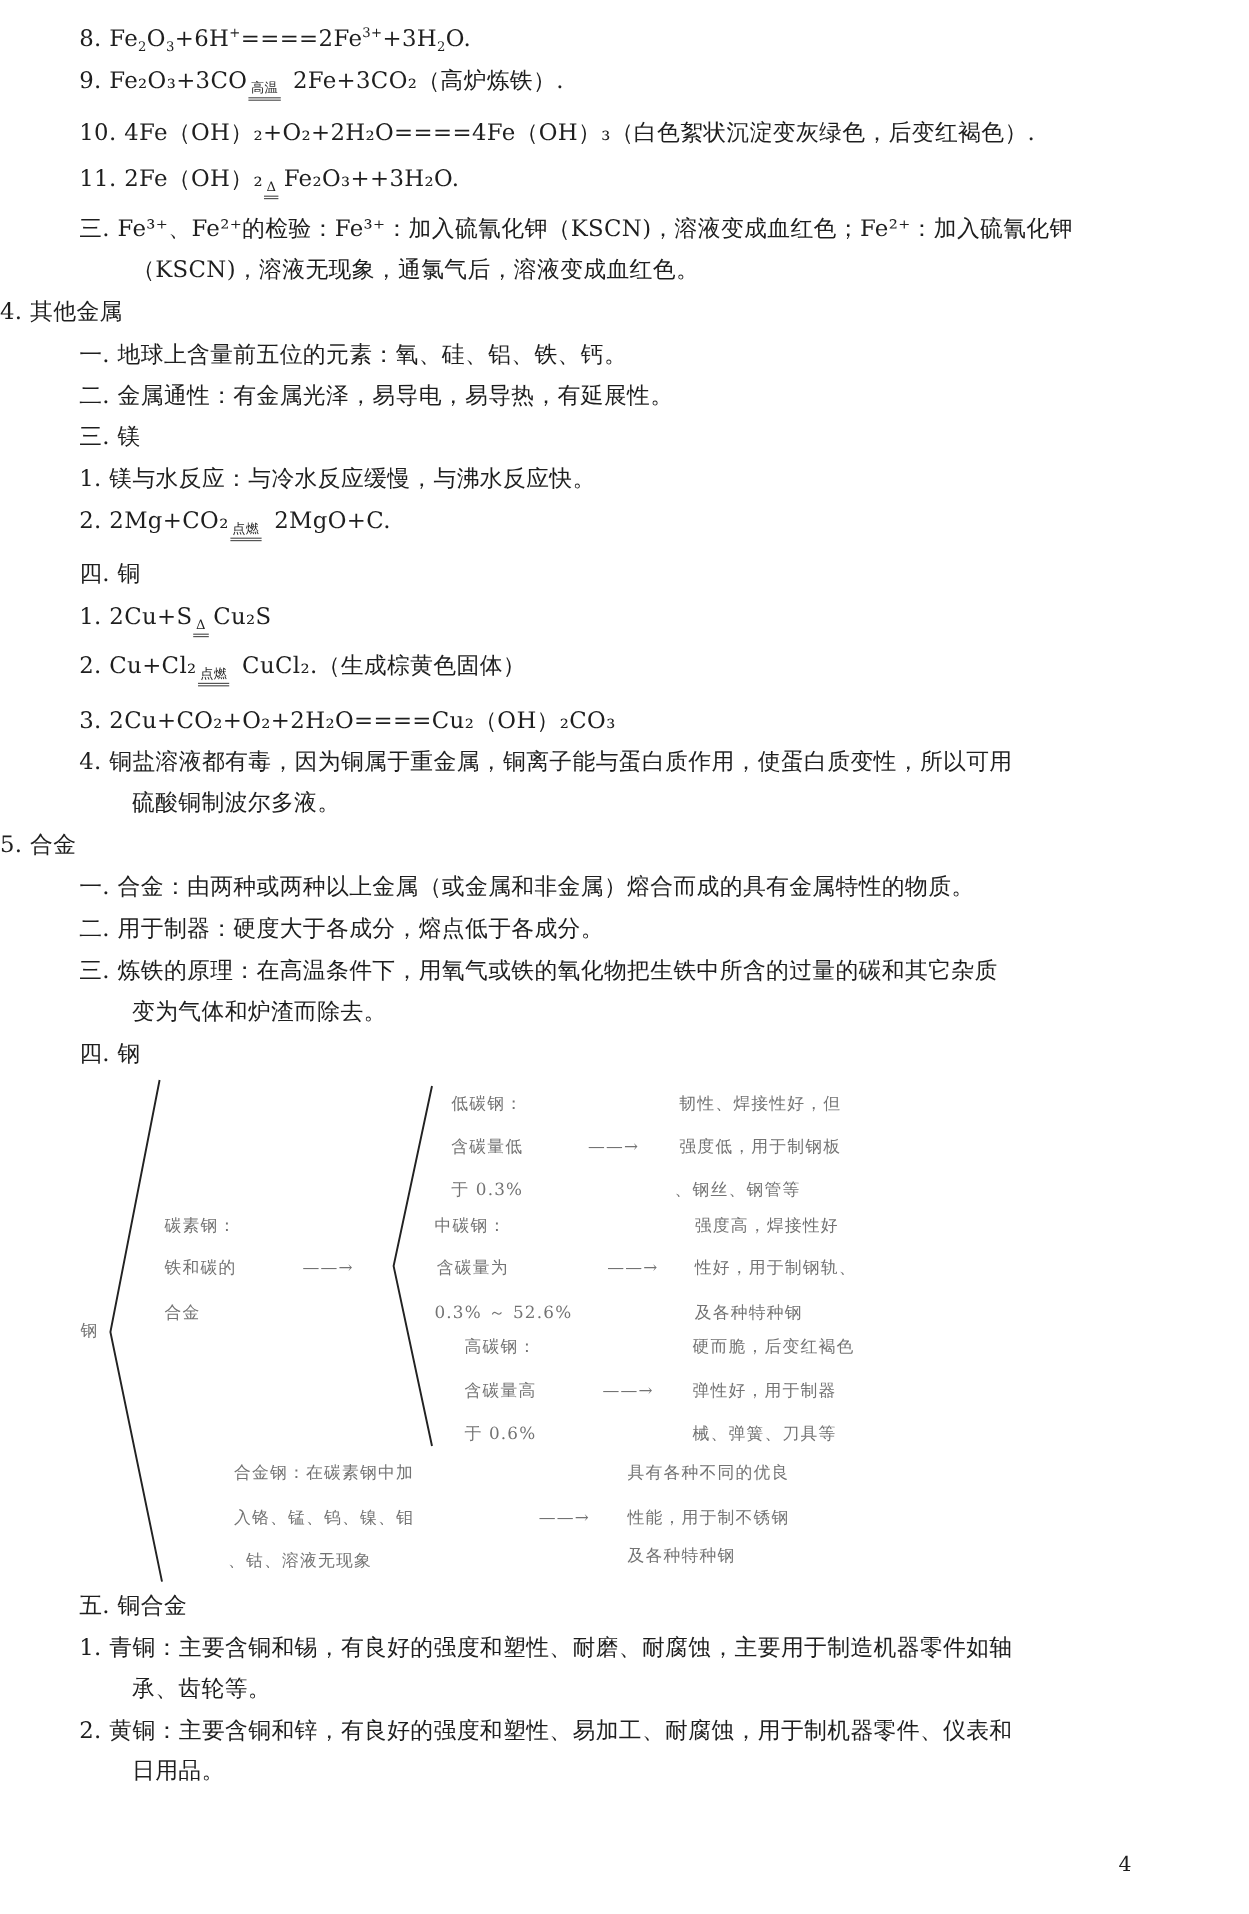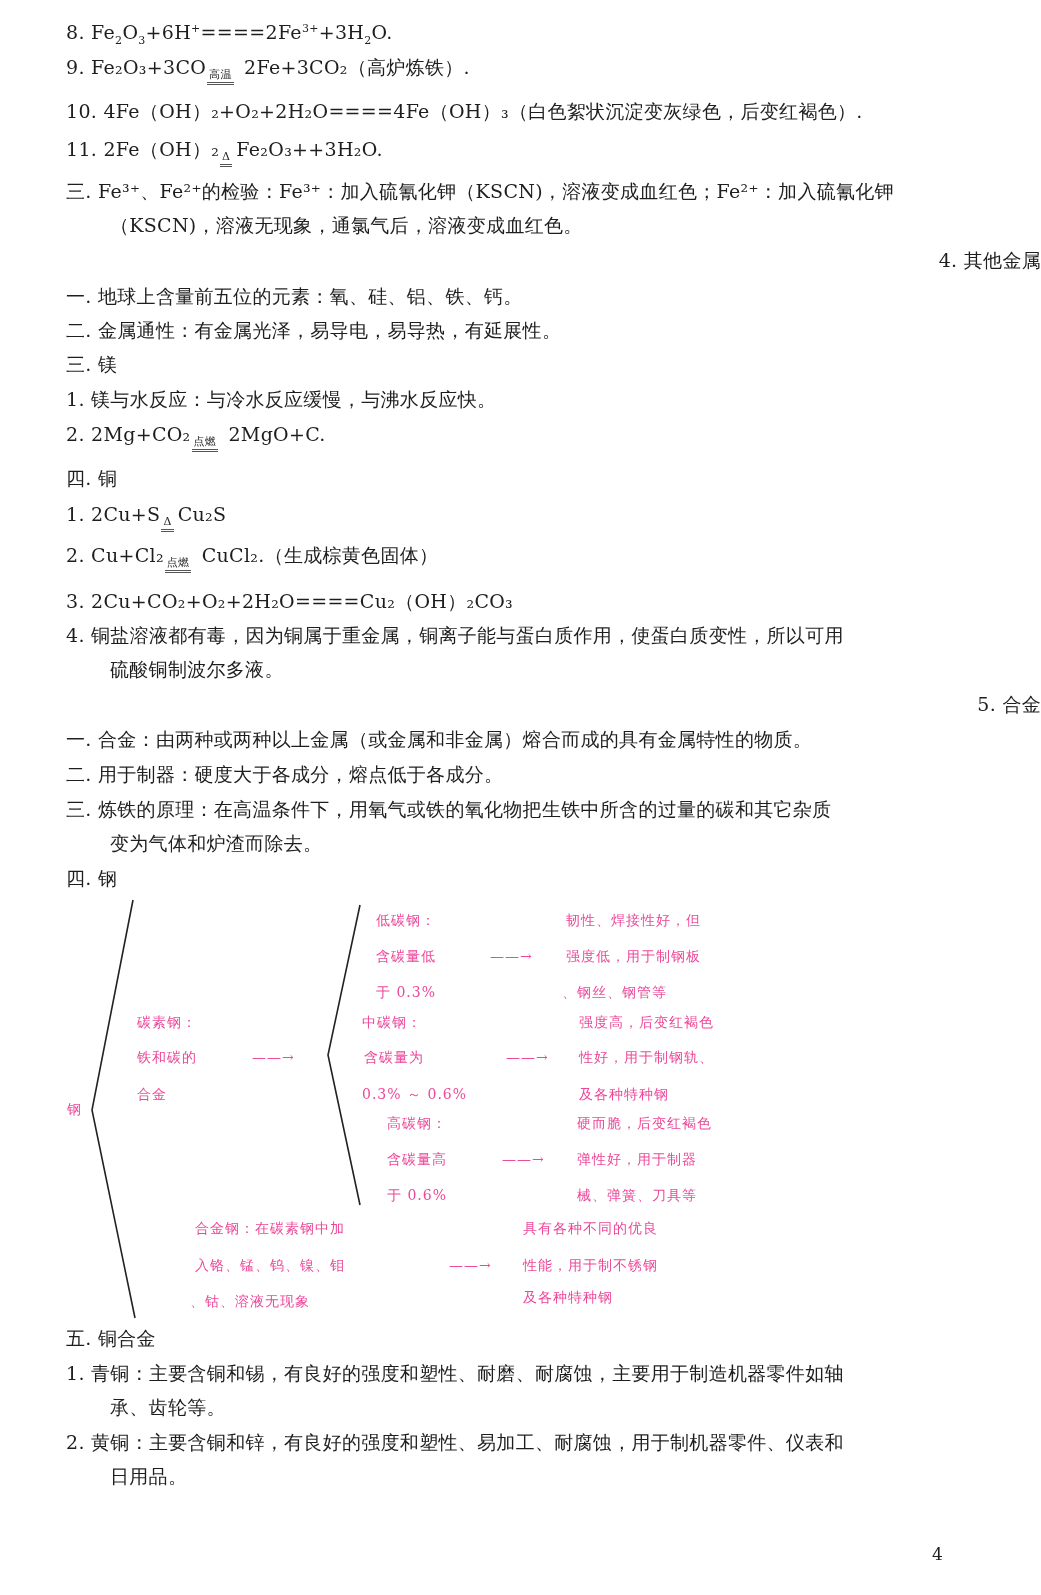--- a/index.html
+++ b/index.html
@@ -1,24 +1,24 @@
 <!DOCTYPE html>
 <html><head>
 <meta charset="utf-8">
 <style>
   html, body { margin:0; padding:0; background:#ffffff; }
   body { width:1041px; height:1595px; position:relative; overflow:hidden;
          font-family:"DejaVu Serif","Liberation Serif",serif; color:#1e1e1e; }
   .ln { position:absolute; left:66px; font-size:19px; line-height:24px; white-space:nowrap; letter-spacing:0.3px; }
   .ind { left:110px; }
-  .center { left:0; width:1041px; text-align:right; }
+  .center { left:0; width:1041px; text-align:left; }
   sub, sup { font-size:11px; line-height:0; }
   .cond { display:inline-block; position:relative; font-size:11px; padding:0 2px; margin:0 4px 0 1px;
           border-bottom:3px double #555; line-height:14px; vertical-align:-4px; }
-  .d { position:absolute; font-size:14px; line-height:18px; white-space:nowrap; color:#ec4899; letter-spacing:1px; }
+  .d { position:absolute; font-size:14px; line-height:18px; white-space:nowrap; color:#737373; letter-spacing:1px; }
   svg.br { position:absolute; left:0; top:0; }
   .pagenum { position:absolute; left:932px; top:1544px; font-size:17px; }
 </style>
 </head>
 <body>
 
 <div class="ln" style="top:20px">
   <span>8.</span> <span>Fe</span><sub>2</sub><span>O</span><sub>3</sub><span>+6H</span><sup>+</sup><span>====2Fe</span><sup>3+</sup><span>+3H</span><sub>2</sub><span>O.</span>
 </div>
 
@@ -75,23 +75,23 @@
   <div class="d" style="left:376px;top:911px">低碳钢：</div>
   <div class="d" style="left:376px;top:947px">含碳量低</div>
   <div class="d" style="left:376px;top:983px">于 0.3%</div>
   <div class="d" style="left:490px;top:947px">——→</div>
   <div class="d" style="left:566px;top:911px">韧性、焊接性好，但</div>
   <div class="d" style="left:566px;top:947px">强度低，用于制钢板</div>
   <div class="d" style="left:562px;top:983px">、钢丝、钢管等</div>
 
   <div class="d" style="left:362px;top:1013px">中碳钢：</div>
   <div class="d" style="left:364px;top:1048px">含碳量为</div>
-  <div class="d" style="left:362px;top:1085px">0.3% ～ 0.6%</div>
+  <div class="d" style="left:362px;top:1085px">0.3% ～ 52.6%</div>
   <div class="d" style="left:506px;top:1048px">——→</div>
-  <div class="d" style="left:579px;top:1013px">强度高，后变红褐色</div>
+  <div class="d" style="left:579px;top:1013px">强度高，焊接性好</div>
   <div class="d" style="left:579px;top:1048px">性好，用于制钢轨、</div>
   <div class="d" style="left:579px;top:1085px">及各种特种钢</div>
 
   <div class="d" style="left:387px;top:1114px">高碳钢：</div>
   <div class="d" style="left:387px;top:1150px">含碳量高</div>
   <div class="d" style="left:387px;top:1186px">于 0.6%</div>
   <div class="d" style="left:502px;top:1150px">——→</div>
   <div class="d" style="left:577px;top:1114px">硬而脆，后变红褐色</div>
   <div class="d" style="left:577px;top:1150px">弹性好，用于制器</div>
   <div class="d" style="left:577px;top:1186px">械、弹簧、刀具等</div>

